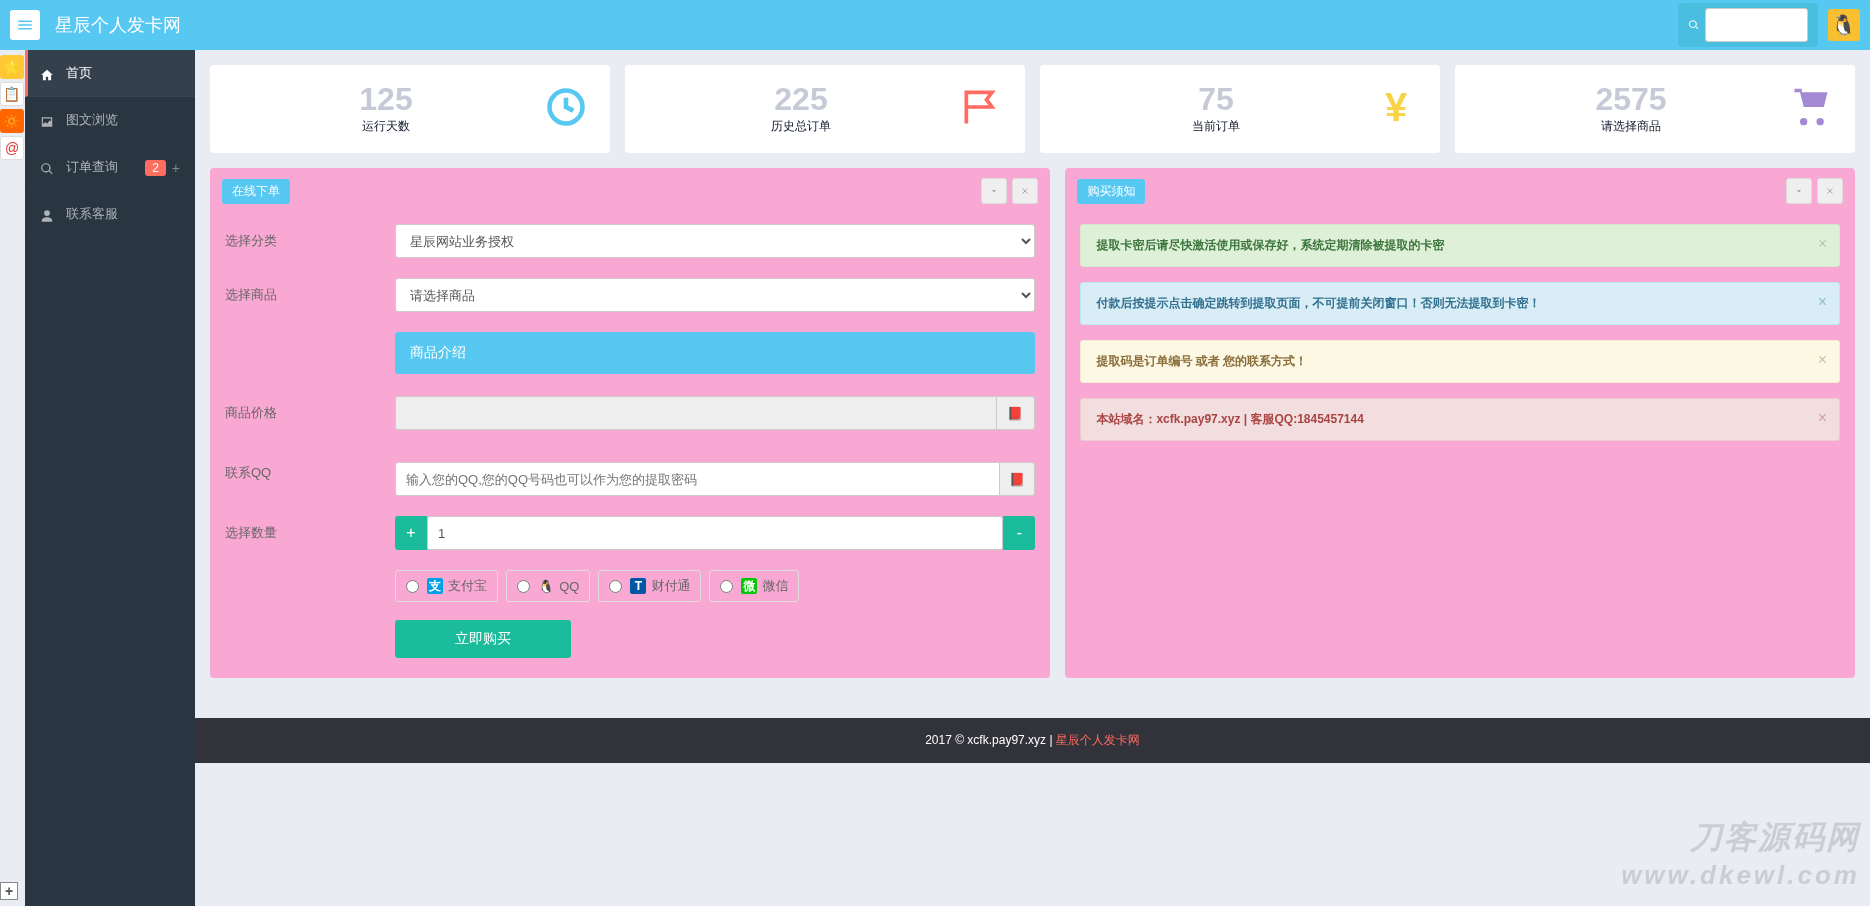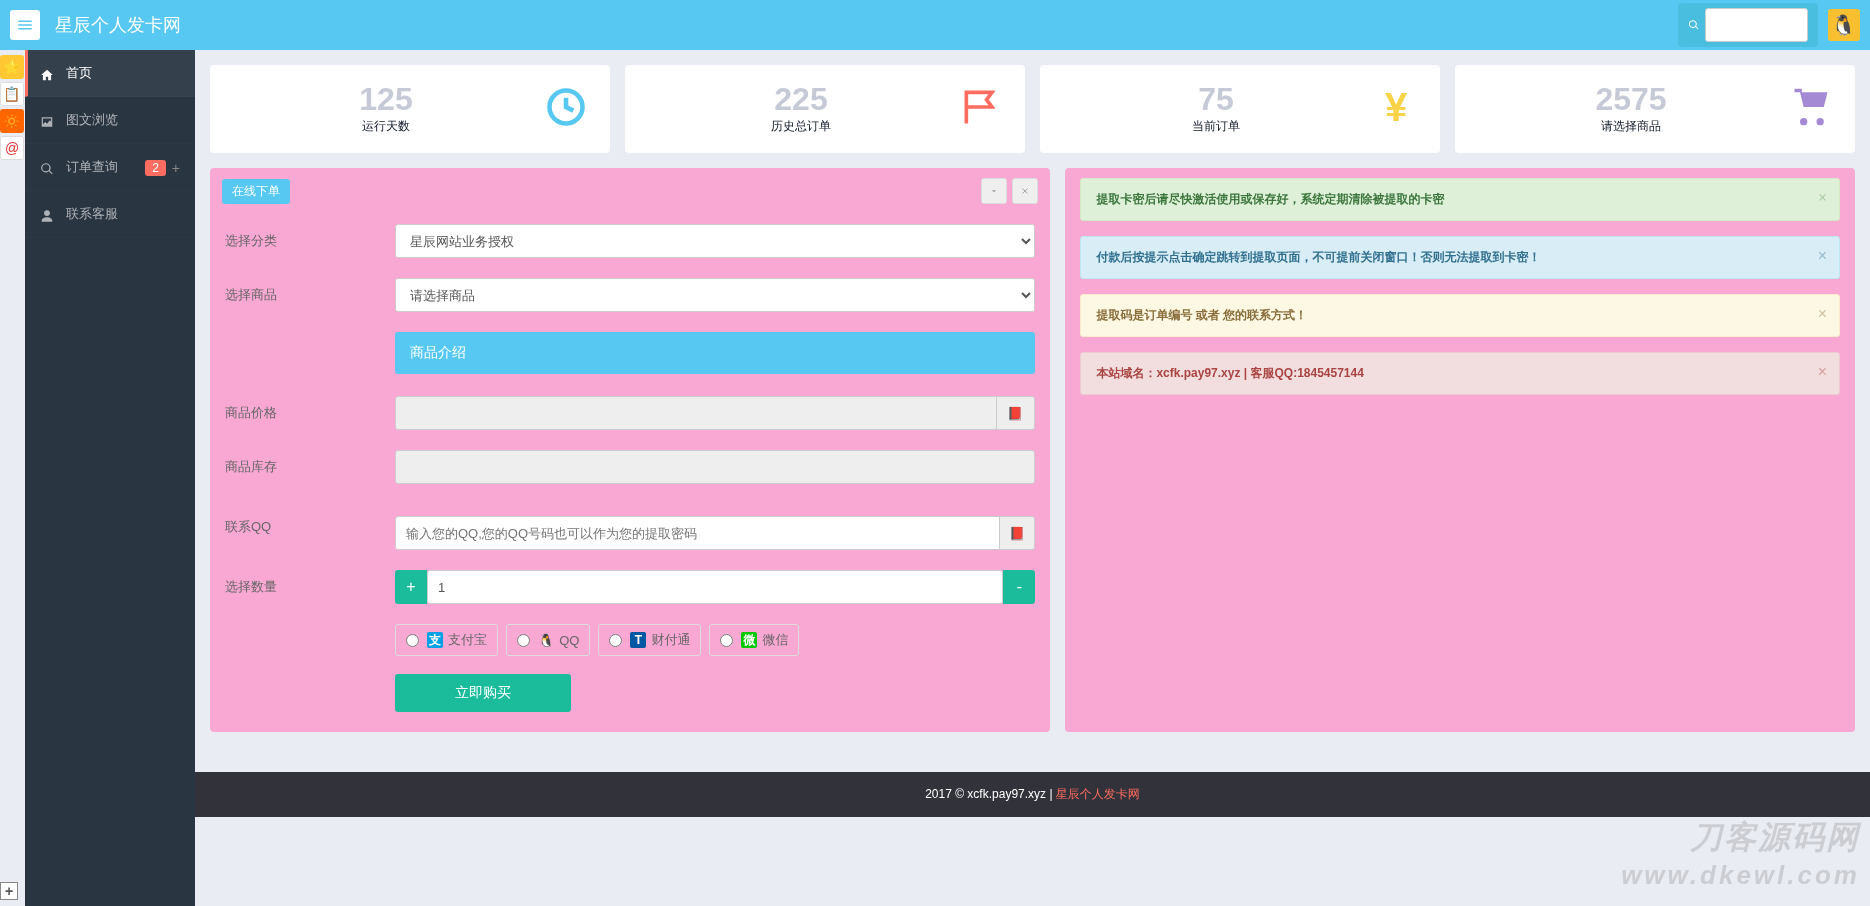--- a/index.html
+++ b/index.html
@@ -221,26 +221,20 @@
         </div>
         <div style="margin-left:170px">
             <div class="info-bar">商品介绍</div>
           </div>
         <div class="form-row">
           <div class="form-label">商品价格</div>
           <div class="form-control readonly-group">
             <div class="readonly-input"></div>
             <div class="readonly-addon">📕</div>
           </div>
-        </div>
-        <div class="form-row">
-          <div class="form-label">商品库存</div>
-          <div class="form-control">
-              <div class="readonly-input" style="border-radius:3px"></div>
-            </div>
         </div>
         <div class="form-row">
           <div class="form-label">联系QQ</div>
           <div class="form-control input-group">
             <input type="text" placeholder="输入您的QQ,您的QQ号码也可以作为您的提取密码" style="">
             <div class="input-addon-right">📕</div>
           </div>
         </div>
         <div class="form-row">
           <div class="form-label">选择数量</div>
@@ -270,20 +264,35 @@
               <input type="radio" name="pay" style="">
               <span class="pay-icon" style="background:#00c800">微</span>
               <span>微信</span>
             </label>
         </div>
         <button class="submit-btn">立即购买</button>
       </div>
     </div>
 
     <div class="panel panel-right">
+      <div class="panel-head">
+        <span class="panel-tag">购买须知</span>
+        <div class="panel-tools">
+          <div class="panel-tool">
+              <svg viewBox="0 0 24 24" fill="currentColor">
+                <path d="M7 10l5 5 5-5z"></path>
+              </svg>
+            </div>
+          <div class="panel-tool">
+              <svg viewBox="0 0 24 24" fill="currentColor">
+                <path d="M18 6L6 18M6 6l12 12" stroke="currentColor" stroke-width="2"></path>
+              </svg>
+            </div>
+        </div>
+      </div>
       <div class="panel-body">
         <div class="alert alert-success"><b>提取卡密后请尽快激活使用或保存好，系统定期清除被提取的卡密</b><span class="alert-close">×</span></div>
         <div class="alert alert-info"><b>付款后按提示点击确定跳转到提取页面，不可提前关闭窗口！否则无法提取到卡密！</b><span class="alert-close">×</span></div>
         <div class="alert alert-warning"><b>提取码是订单编号 或者 您的联系方式！</b><span class="alert-close">×</span></div>
         <div class="alert alert-danger"><b>本站域名：xcfk.pay97.xyz | 客服QQ:1845457144</b><span class="alert-close">×</span></div>
       </div>
     </div>
   </div>
 </div>
 

